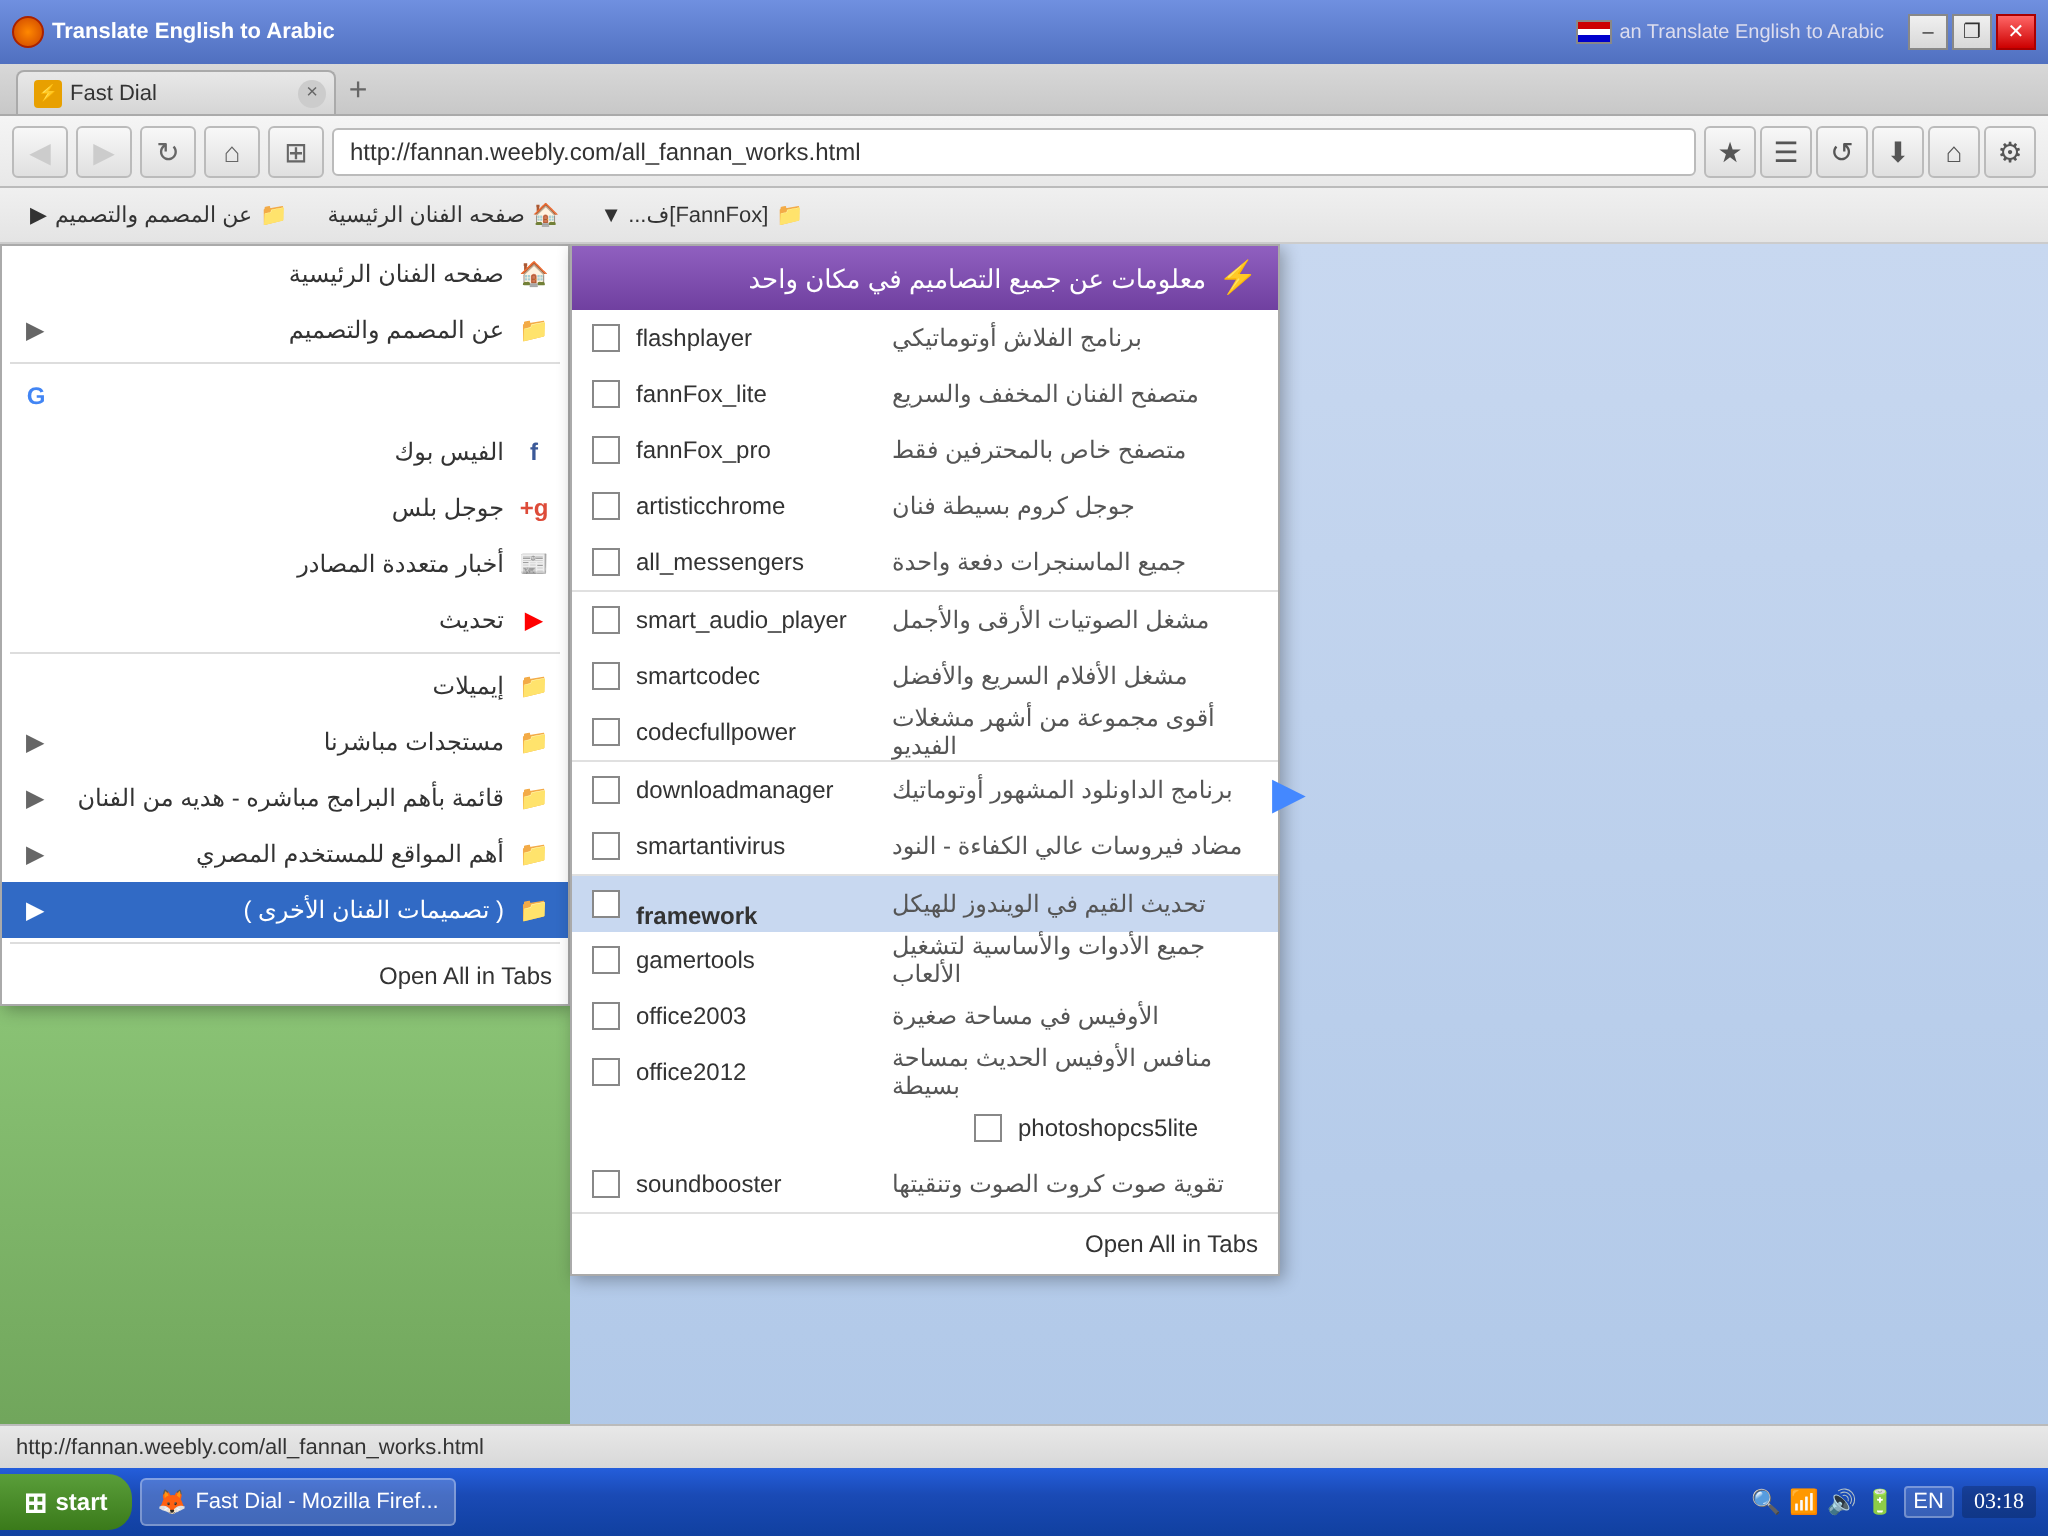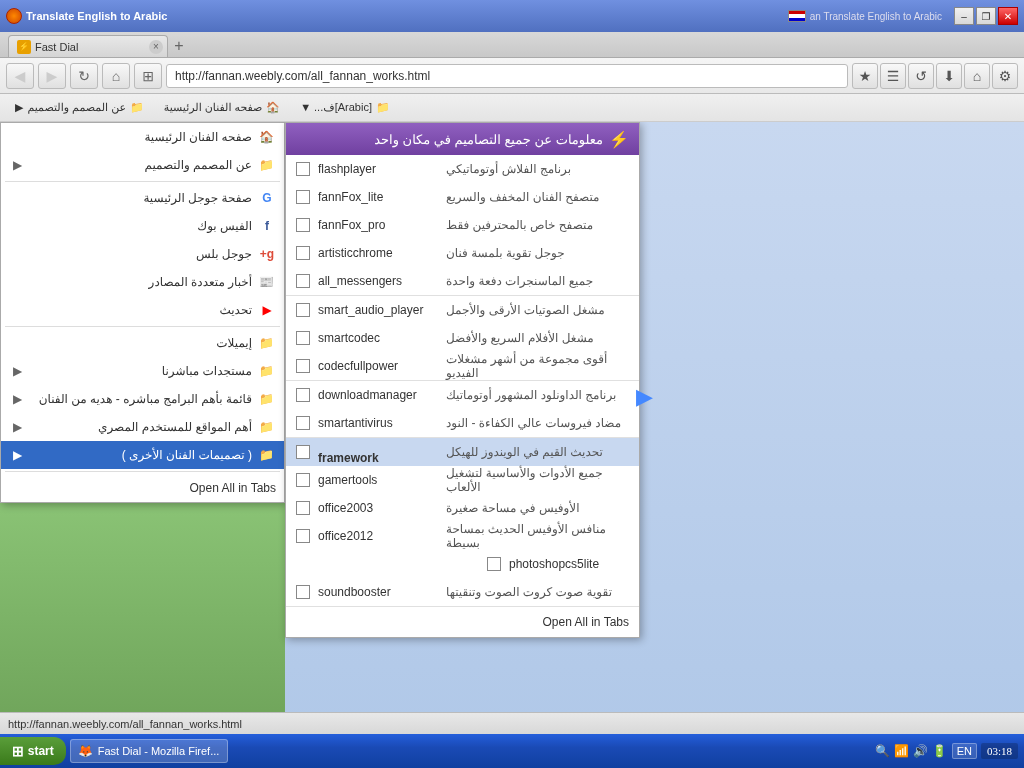--- a/index.html
+++ b/index.html
@@ -536,21 +536,21 @@
         <div class="icon-btn">⬇</div>
         <div class="icon-btn">⌂</div>
         <div class="icon-btn">⚙</div>
       </div>
     </div>
 
     <div class="bookmarks-bar">
 
       <div class="bookmark-item" style="margin-right:auto;">
         <span>📁</span>
-        <span>[Arabic]ف... ▼</span>
+        <span>[FannFox]ف... ▼</span>
       </div>
 
       <div class="bookmark-item">
         <span>🏠</span>
         <span>صفحه الفنان الرئيسية</span>
       </div>
       <div class="bookmark-item">
         <span>📁</span>
         <span>عن المصمم والتصميم</span>
         <span>▶</span>
@@ -574,21 +574,20 @@
           <div class="menu-item">
             <span class="menu-item-icon">📁</span>
             <span class="menu-item-text">عن المصمم والتصميم</span>
             <span class="menu-item-arrow">▶</span>
           </div>
 
           <div class="menu-separator"></div>
 
           <div class="menu-item">
             <span class="menu-item-icon" style="font-size:12px;color:#4285f4;font-weight:bold;">G</span>
-            <span class="menu-item-text">صفحة جوجل الرئيسية</span>
           </div>
 
           <div class="menu-item">
             <span class="menu-item-icon" style="color:#3b5998;font-weight:bold;">f</span>
             <span class="menu-item-text">الفيس بوك</span>
           </div>
 
           <div class="menu-item">
             <span class="menu-item-icon" style="color:#dd4b39;font-weight:bold;">g+</span>
             <span class="menu-item-text">جوجل بلس</span>
@@ -659,21 +658,21 @@
               <span class="sub-item-desc">متصفح الفنان المخفف والسريع</span>
               <span class="sub-item-name">fannFox_lite</span>
               <span class="sub-checkbox"></span>
             </div>
             <div class="sub-menu-item">
               <span class="sub-item-desc">متصفح خاص بالمحترفين فقط</span>
               <span class="sub-item-name">fannFox_pro</span>
               <span class="sub-checkbox"></span>
             </div>
             <div class="sub-menu-item">
-              <span class="sub-item-desc">جوجل تقوية بلمسة فنان</span>
+              <span class="sub-item-desc">جوجل كروم بسيطة فنان</span>
               <span class="sub-item-name">artisticchrome</span>
               <span class="sub-checkbox"></span>
             </div>
             <div class="sub-menu-item">
               <span class="sub-item-desc">جميع الماسنجرات دفعة واحدة</span>
               <span class="sub-item-name">all_messengers</span>
               <span class="sub-checkbox"></span>
             </div>
           </div>
 

